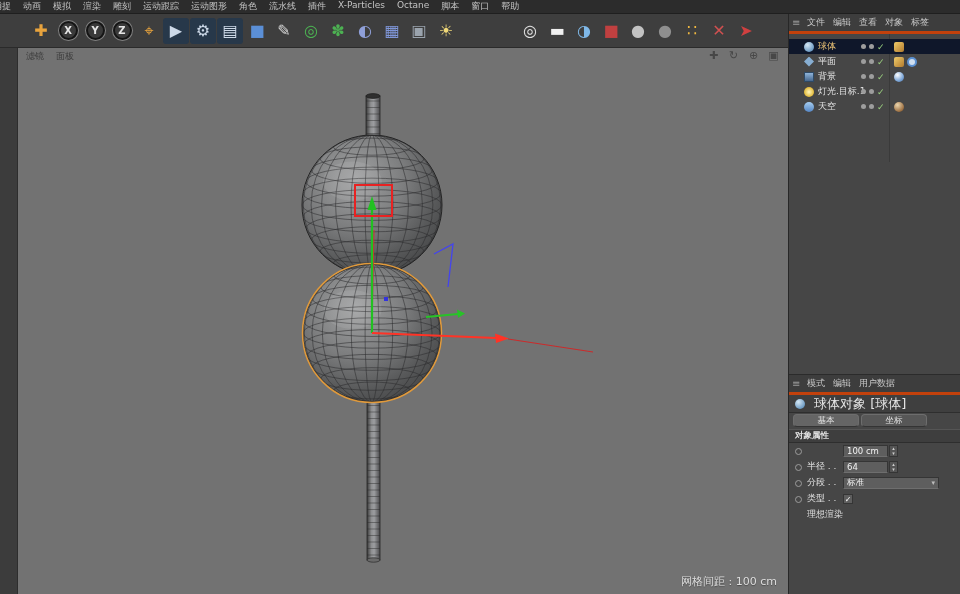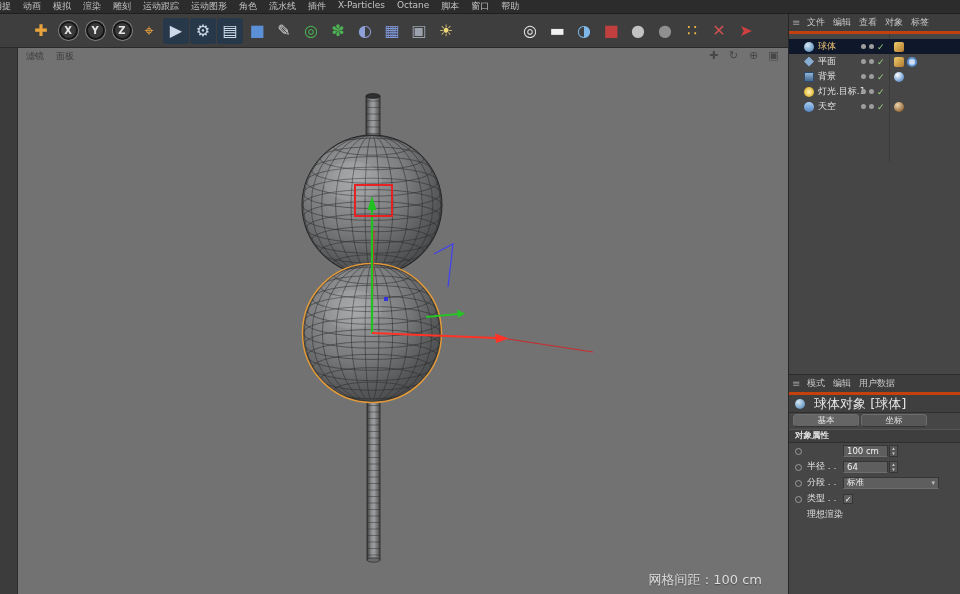--- a/index.html
+++ b/index.html
@@ -26,21 +26,21 @@
 
   
   .left-strip{position:absolute;top:48px;left:0;width:18px;height:546px;background:#3c3c3c;border-right:1px solid #2d2d2d}
 
   
   .viewport{position:absolute;top:48px;left:18px;width:770px;height:546px;background:#727272;overflow:hidden}
   .vp-menu{position:absolute;top:2px;left:8px;display:flex;gap:12px;font-size:9px;color:#3c3c3c;z-index:3}
   .vp-nav{position:absolute;top:1px;right:8px;display:flex;gap:7px;font-size:11px;color:#474747;z-index:3}
   .vp-nav span{width:13px;text-align:center}
   .scene-svg{position:absolute;inset:0;z-index:1}
-  .grid-label{position:absolute;right:26px;bottom:5px;font-size:13px;color:#dedede;z-index:3;
+  .grid-label{position:absolute;right:11px;bottom:5px;font-size:11px;color:#dedede;z-index:3;
     text-shadow:0 1px 1px rgba(0,0,0,.35)}
 
   
   .right-panel{position:absolute;top:14px;left:788px;width:172px;height:580px;background:#464646;
     border-left:1px solid #272727}
   .panel-menu{height:20px;background:#3d3d3d;border-bottom:3px solid #c2410c;display:flex;align-items:center;
     padding:0 3px;font-size:9px;color:#c8c8c8}
   .panel-menu .menu-item{padding:0 4px}
   .pm-icon{width:11px;color:#9a9a9a;font-size:10px}
   .pm-icon::before{content:"≡"}

